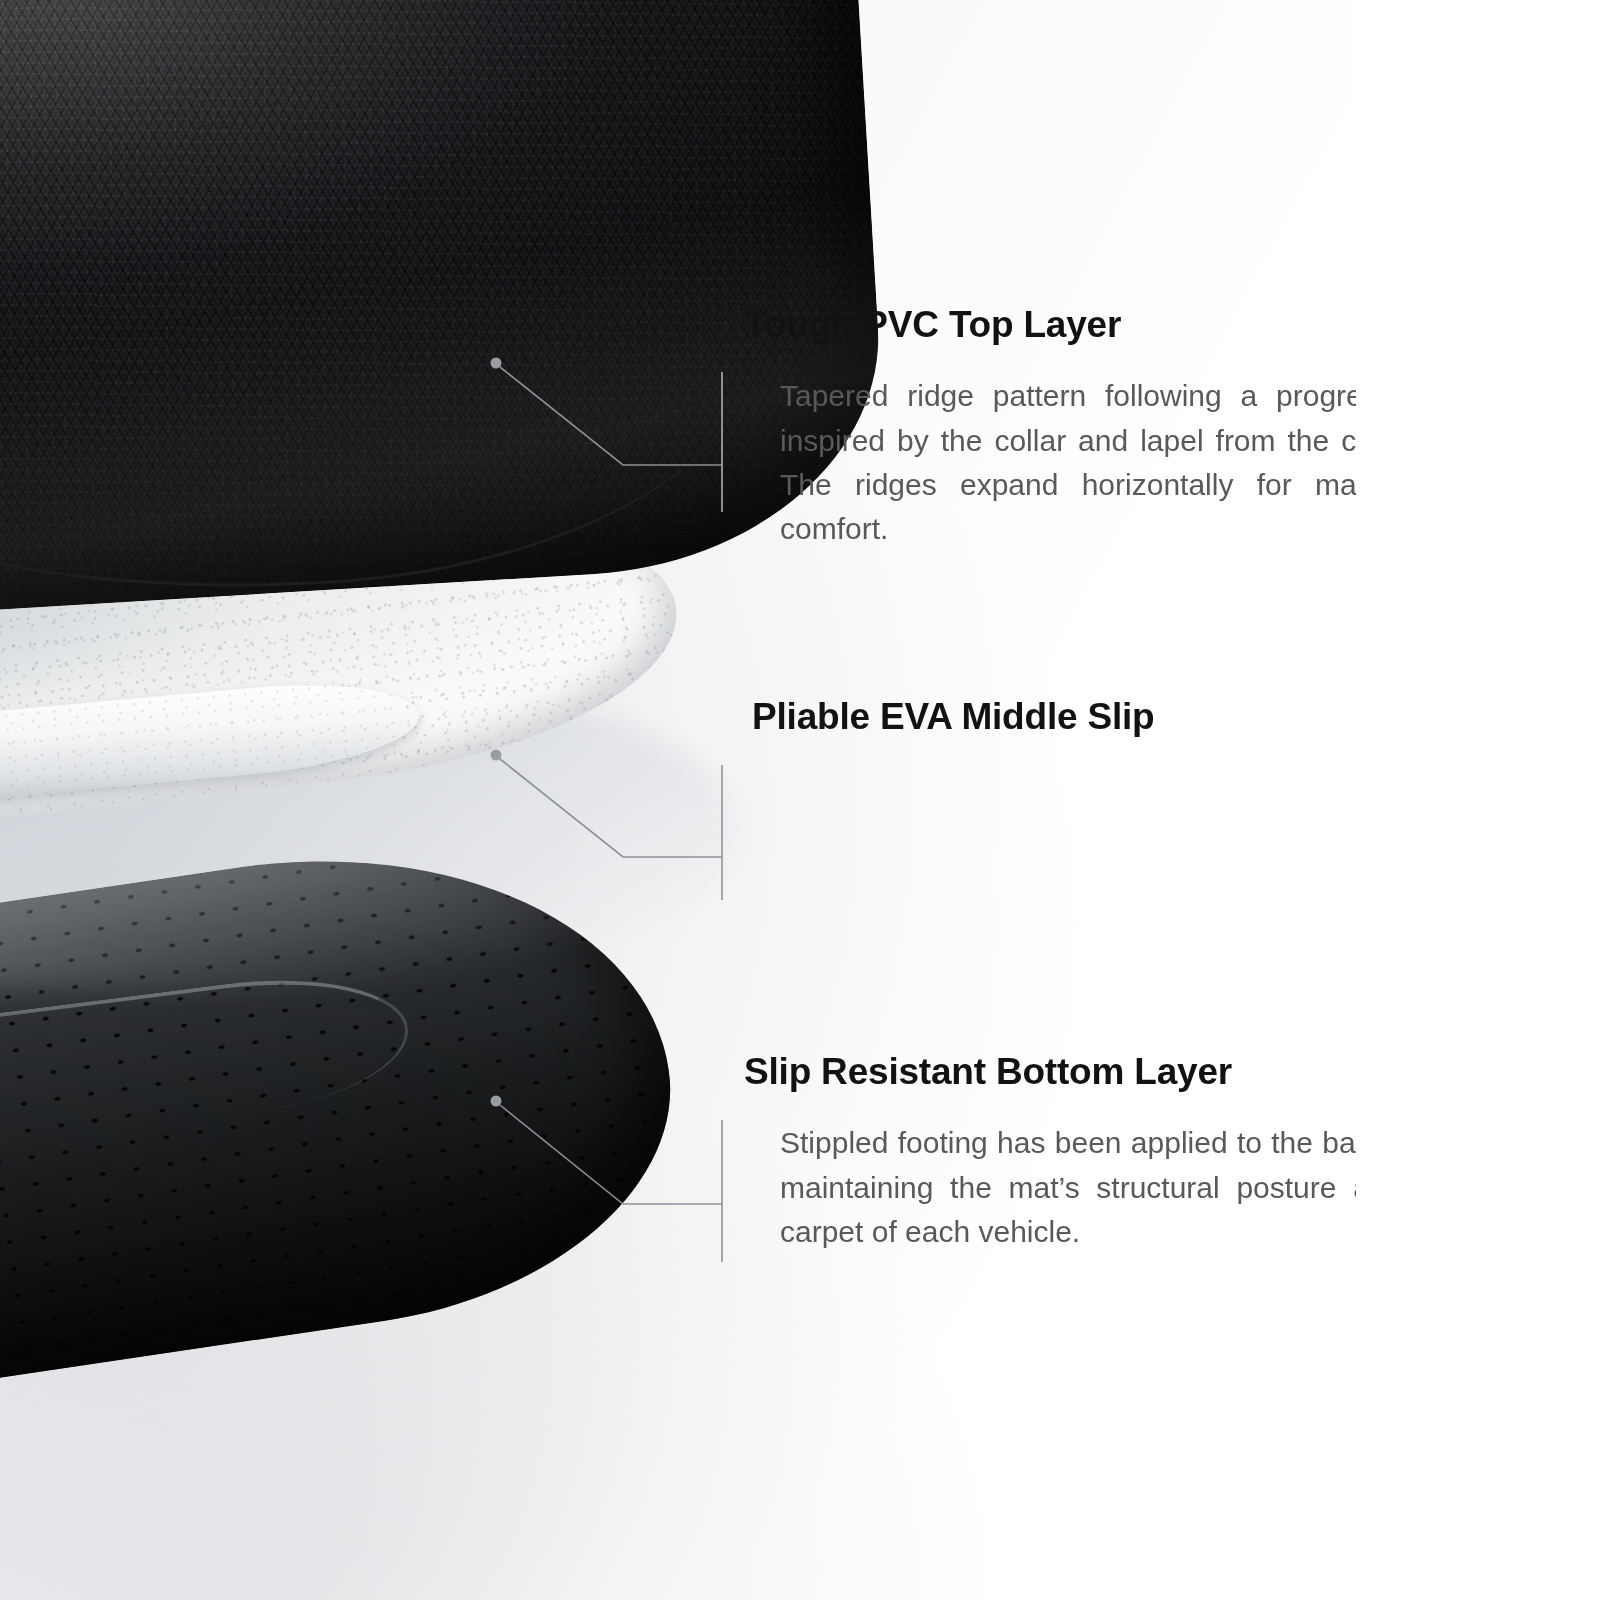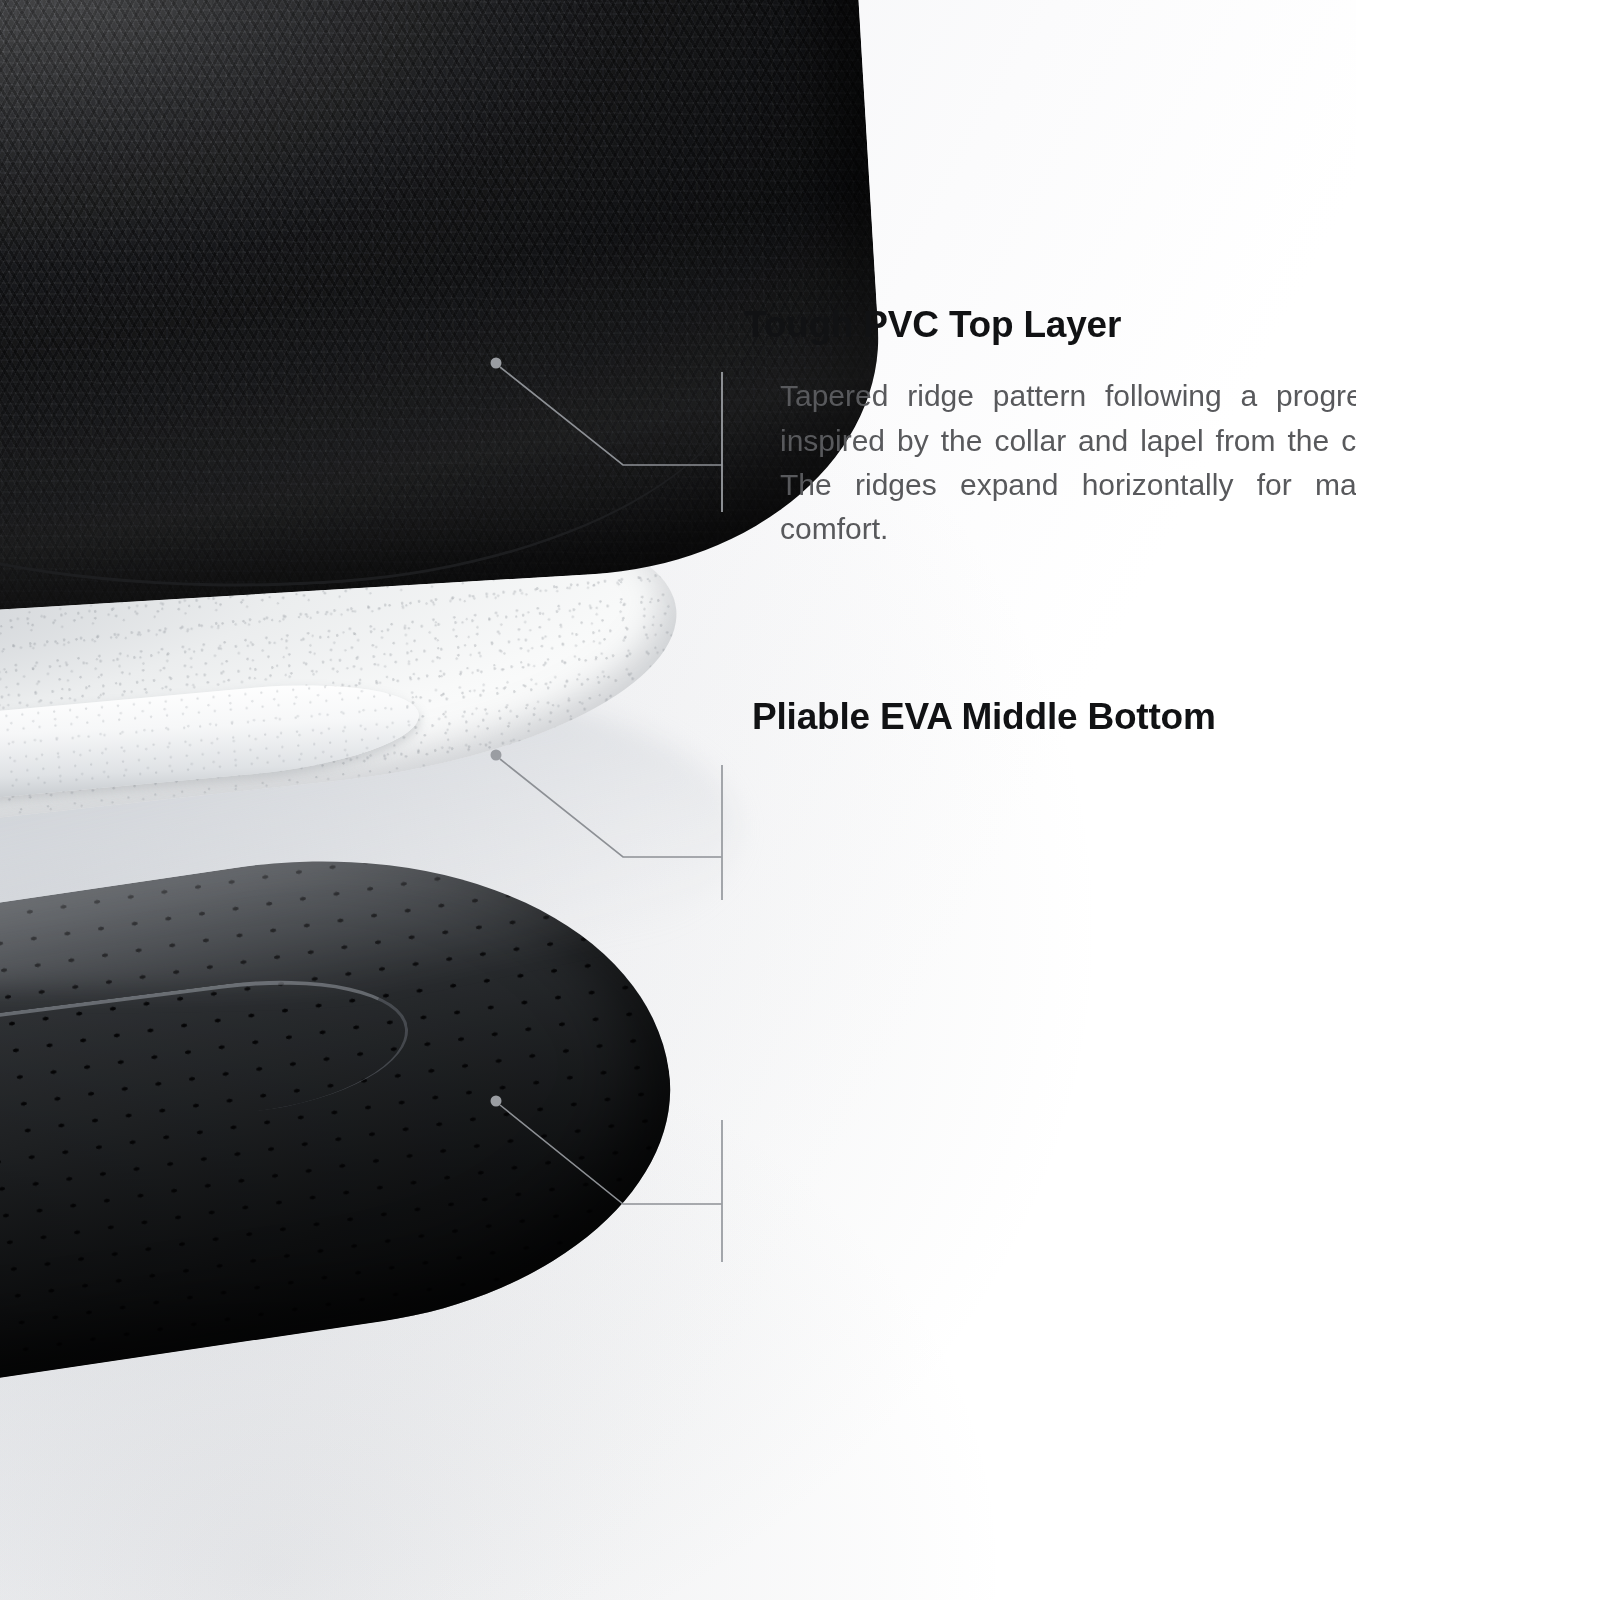--- a/index.html
+++ b/index.html
@@ -289,17 +289,21 @@
     <path d="M 500 1105 L 623 1204 L 722 1204"></path>
     <line class="rule" x1="722" y1="1120" x2="722" y2="1262"></line>
   </svg>
 
   <div class="callout" id="callout-1">
     <div class="callout-title">Tough PVC Top Layer</div>
     <div class="callout-body">Tapered ridge pattern following a progressive gesture inspired by the collar and lapel from the classic Tuxedo. The ridges expand horizontally for max traction an comfort.</div>
   </div>
 
   <div class="callout" id="callout-2">
-    <div class="callout-title">Pliable EVA Middle Bottom</div>
-  </div>
-
+    <div class="callout-title">Pliable EVA Middle Slip</div>
+  </div>
+
+  <div class="callout" id="callout-3">
+    <div class="callout-title">Slip Resistant Bottom Layer</div>
+    <div class="callout-body">Stippled footing has been applied to the backing material, maintaining the mat’s structural posture aligned to the carpet of each vehicle.</div>
+  </div>
 
 </div>
 
 </body></html>

